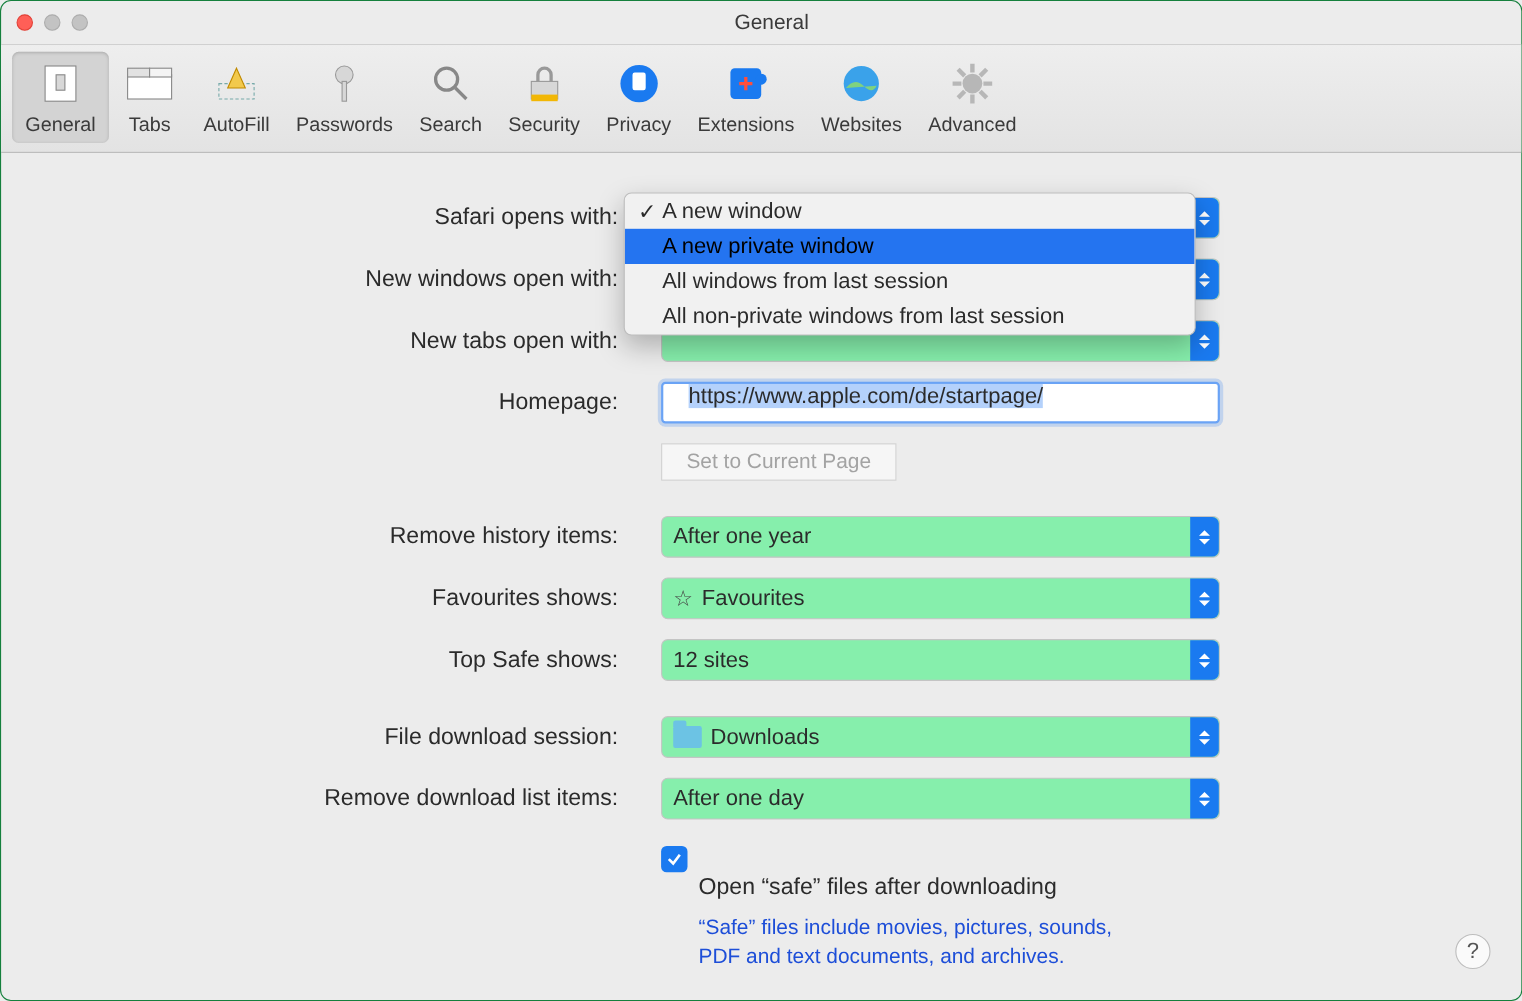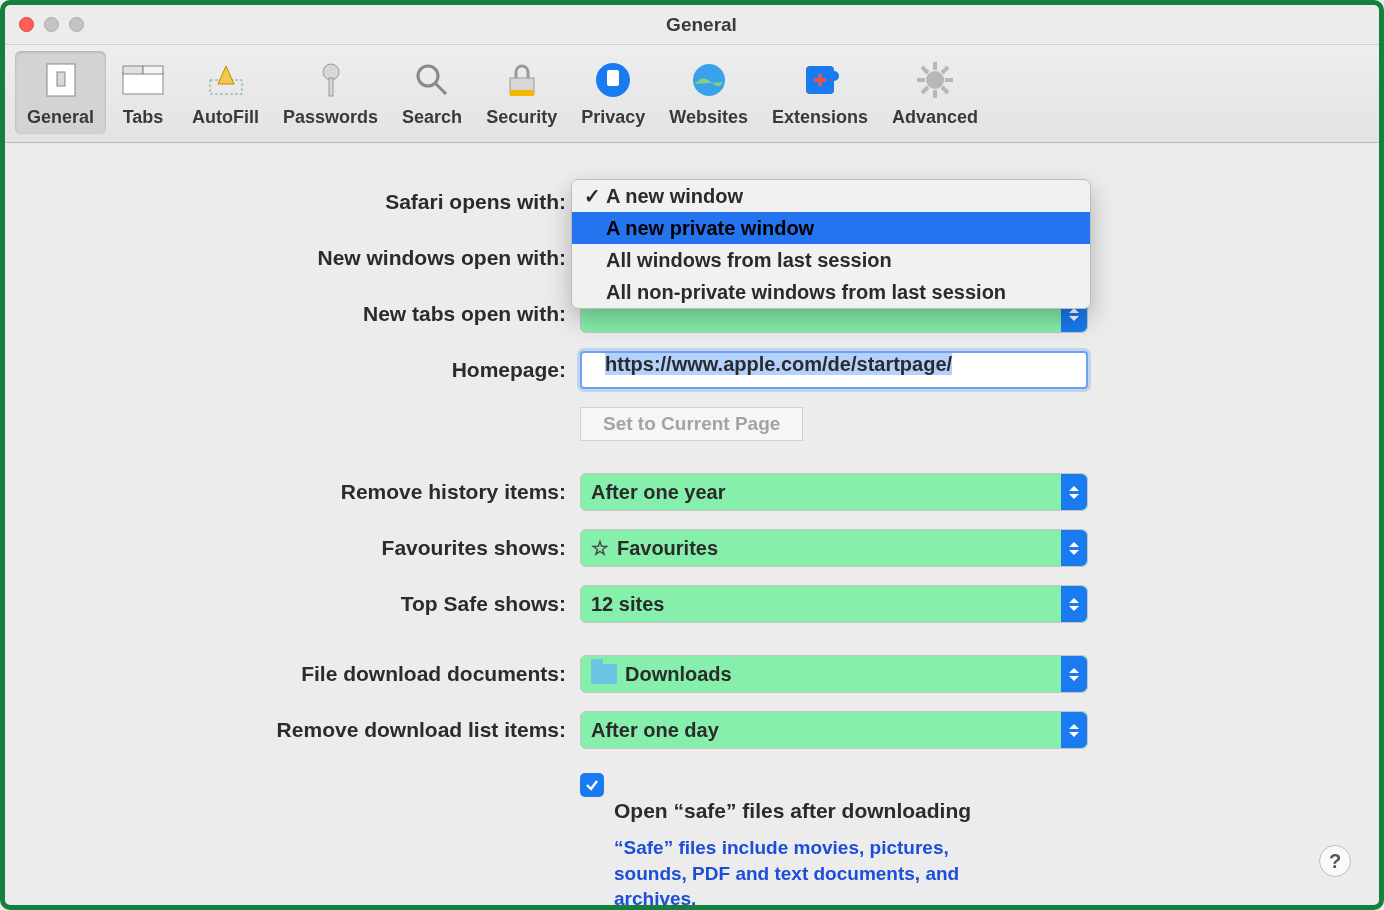--- a/index.html
+++ b/index.html
@@ -10,23 +10,22 @@
     height: 910px;
     overflow: hidden;
     font-size: 20px;
     color: #2b2b2b;
   }
   .window {
     position: relative;
     width: 1384px;
     height: 910px;
     background: #ececec;
-    border: 5px solid #15803d;
+    border: 1px solid #15803d;
     border-radius: 10px;
-    font-weight: bold;
   }
   .titlebar {
     height: 40px;
     display: flex;
     align-items: center;
     padding-left: 14px;
     border-bottom: 1px solid #d0d0d0;
   }
   .traffic {
     display: flex;
@@ -76,20 +75,21 @@
     margin-bottom: 4px;
   }
   .content {
     position: relative;
     padding-top: 40px;
   }
   .row {
     display: flex;
     align-items: center;
     margin-bottom: 18px;
+    gap: 25px;
   }
   .label {
     width: 575px;
     text-align: right;
     padding-right: 14px;
     font-size: 21px;
     color: #2b2b2b;
   }
   .control {
     width: 508px;
@@ -297,35 +297,35 @@
         <svg viewBox="0 0 40 40" width="40" height="40">
             <circle cx="20" cy="20" r="17" fill="#1a7af0"></circle>
             <rect x="14" y="10" width="12" height="16" rx="2" fill="#fff"></rect>
           </svg>
       </div>
       <span>Privacy</span>
     </div>
     <div class="tab">
       <div class="icon">
         <svg viewBox="0 0 40 40" width="40" height="40">
-            <circle cx="20" cy="20" r="16" fill="#3aa2ea"></circle>
-            <path d="M6 24 Q14 14 22 22 Q30 30 34 22" fill="#7fd27f"></path>
-          </svg>
-      </div>
-      <span>Websites</span>
-    </div>
-    <div class="tab">
-      <div class="icon">
-        <svg viewBox="0 0 40 40" width="40" height="40">
             <rect x="6" y="6" width="28" height="28" rx="4" fill="#1a7af0"></rect>
             <circle cx="34" cy="16" r="5" fill="#1a7af0"></circle>
             <path d="M14 20 L26 20 M20 14 L20 26" stroke="#ff4f3b" stroke-width="3"></path>
           </svg>
       </div>
       <span>Extensions</span>
+    </div>
+    <div class="tab">
+      <div class="icon">
+        <svg viewBox="0 0 40 40" width="40" height="40">
+            <circle cx="20" cy="20" r="16" fill="#3aa2ea"></circle>
+            <path d="M6 24 Q14 14 22 22 Q30 30 34 22" fill="#7fd27f"></path>
+          </svg>
+      </div>
+      <span>Websites</span>
     </div>
     <div class="tab">
       <div class="icon">
         <svg viewBox="0 0 40 40" width="40" height="40">
             <circle cx="20" cy="20" r="9" fill="#b7b7b7"></circle>
             <g stroke="#b7b7b7" stroke-width="4">
               <line x1="20" y1="2" x2="20" y2="10"></line>
               <line x1="20" y1="30" x2="20" y2="38"></line>
               <line x1="2" y1="20" x2="10" y2="20"></line>
               <line x1="30" y1="20" x2="38" y2="20"></line>
@@ -411,21 +411,21 @@
       <div class="label">Top Safe shows:</div>
       <div class="control">
         <div class="select">
           <span class="value">12 sites</span>
             <span class="stepper"></span>
         </div>
       </div>
     </div>
 
     <div class="row gap-32">
-      <div class="label">File download documents:</div>
+      <div class="label">File download session:</div>
       <div class="control">
         <div class="select">
           <span class="folder-ic"></span>
           <span class="value">Downloads</span>
             <span class="stepper"></span>
         </div>
       </div>
     </div>
 
     <div class="row">

